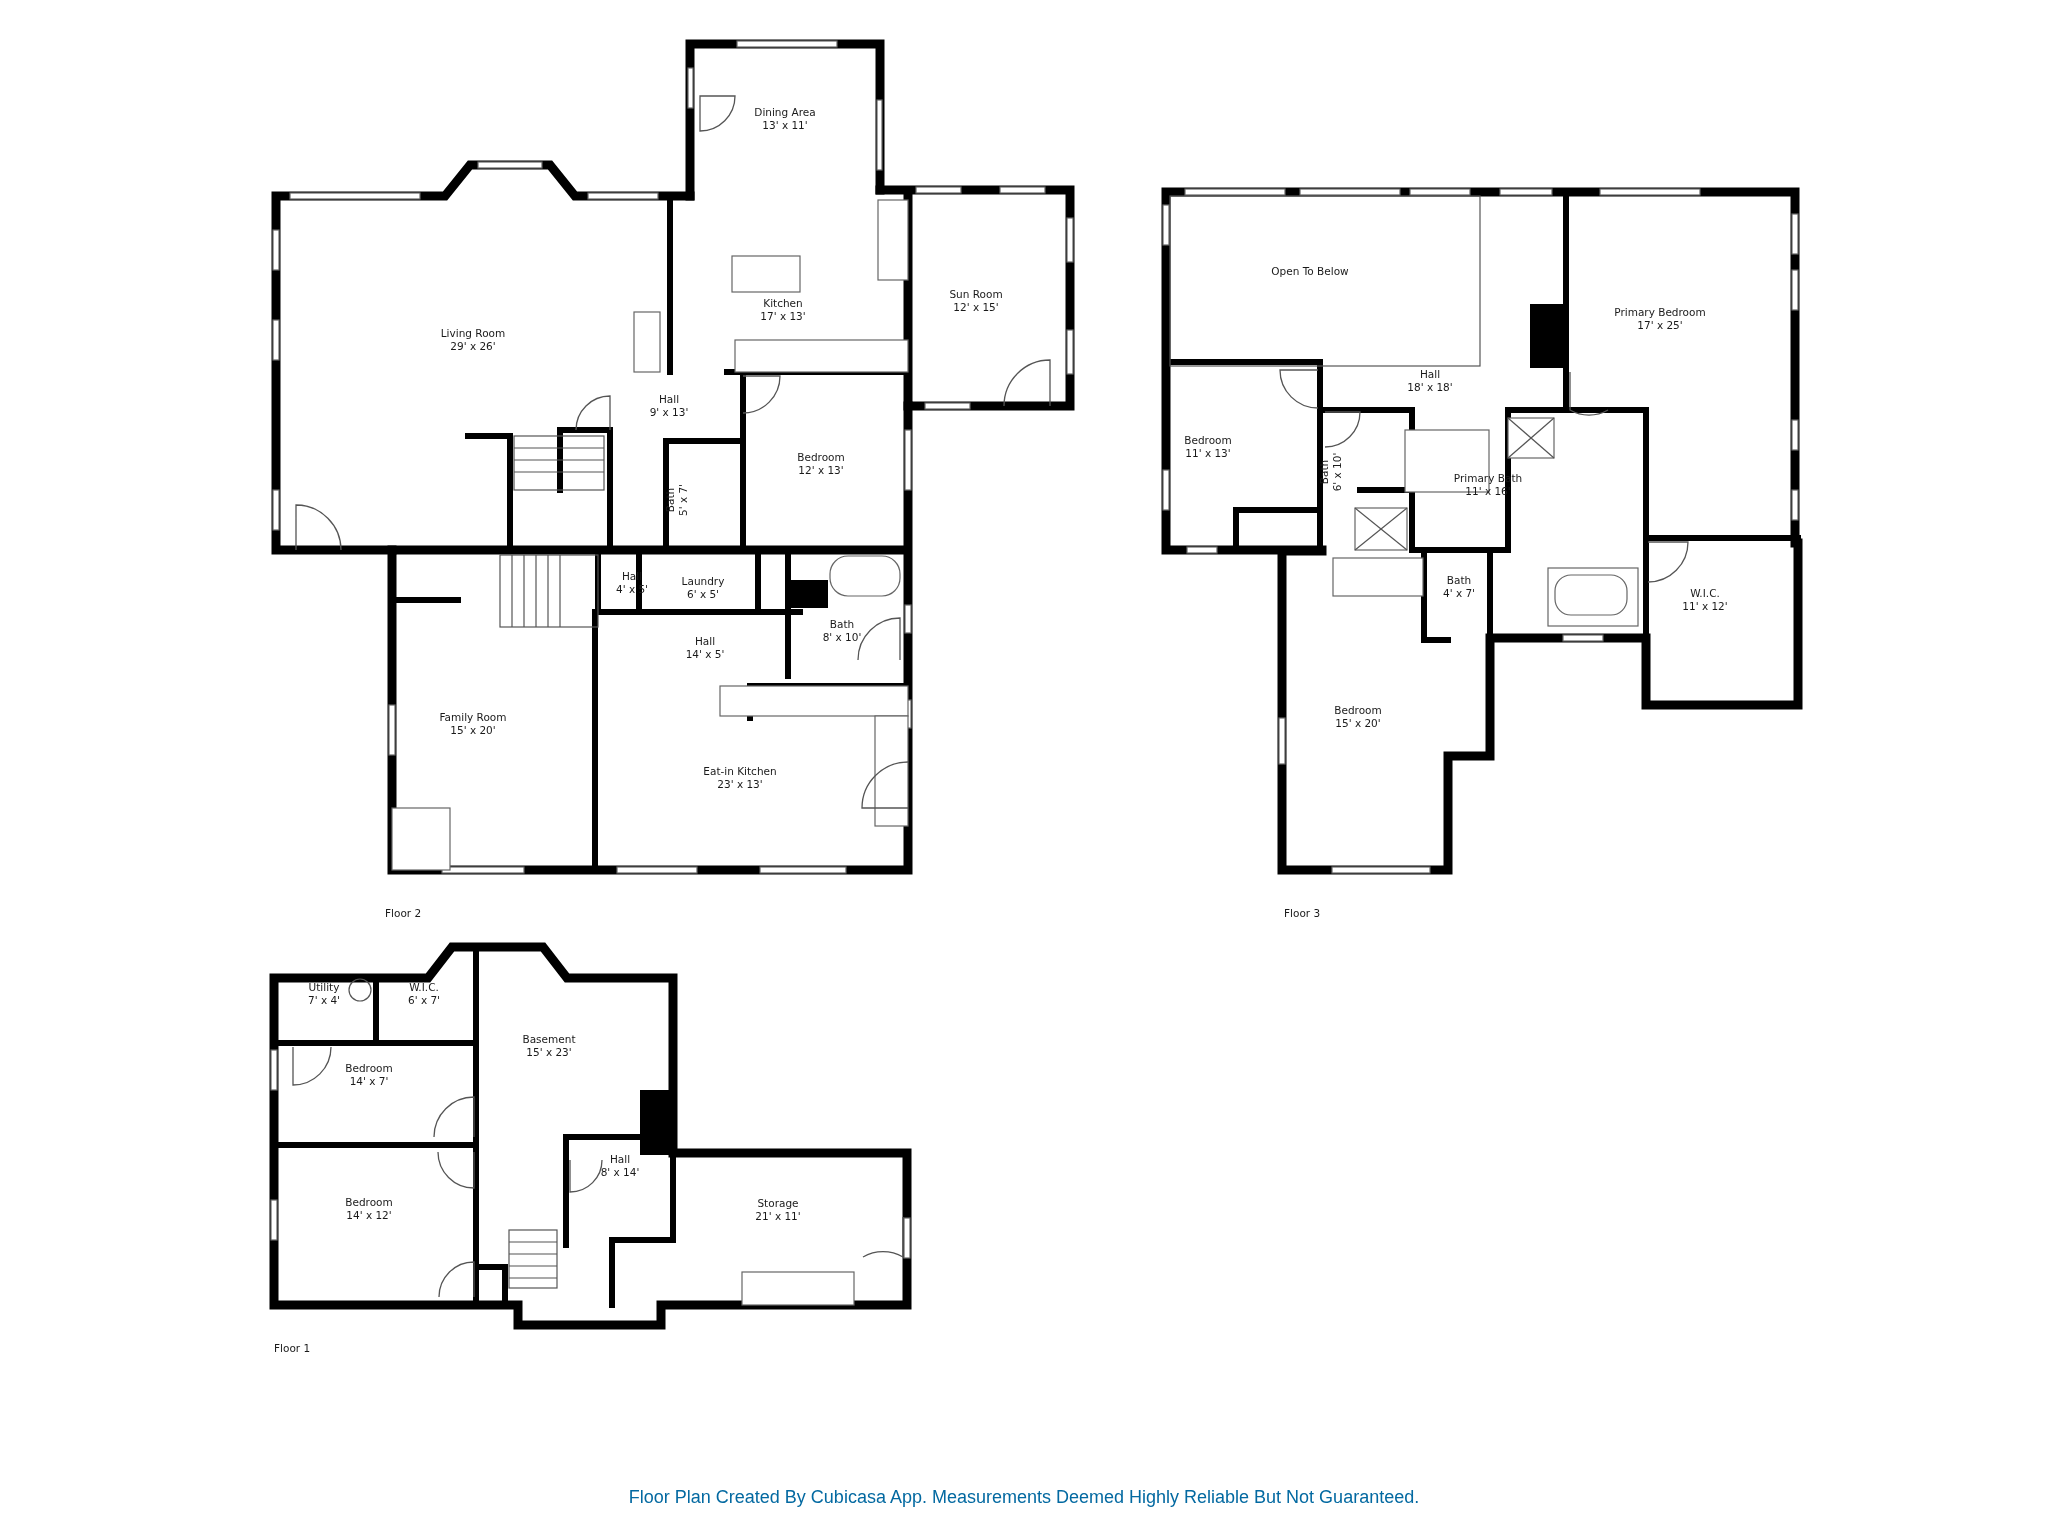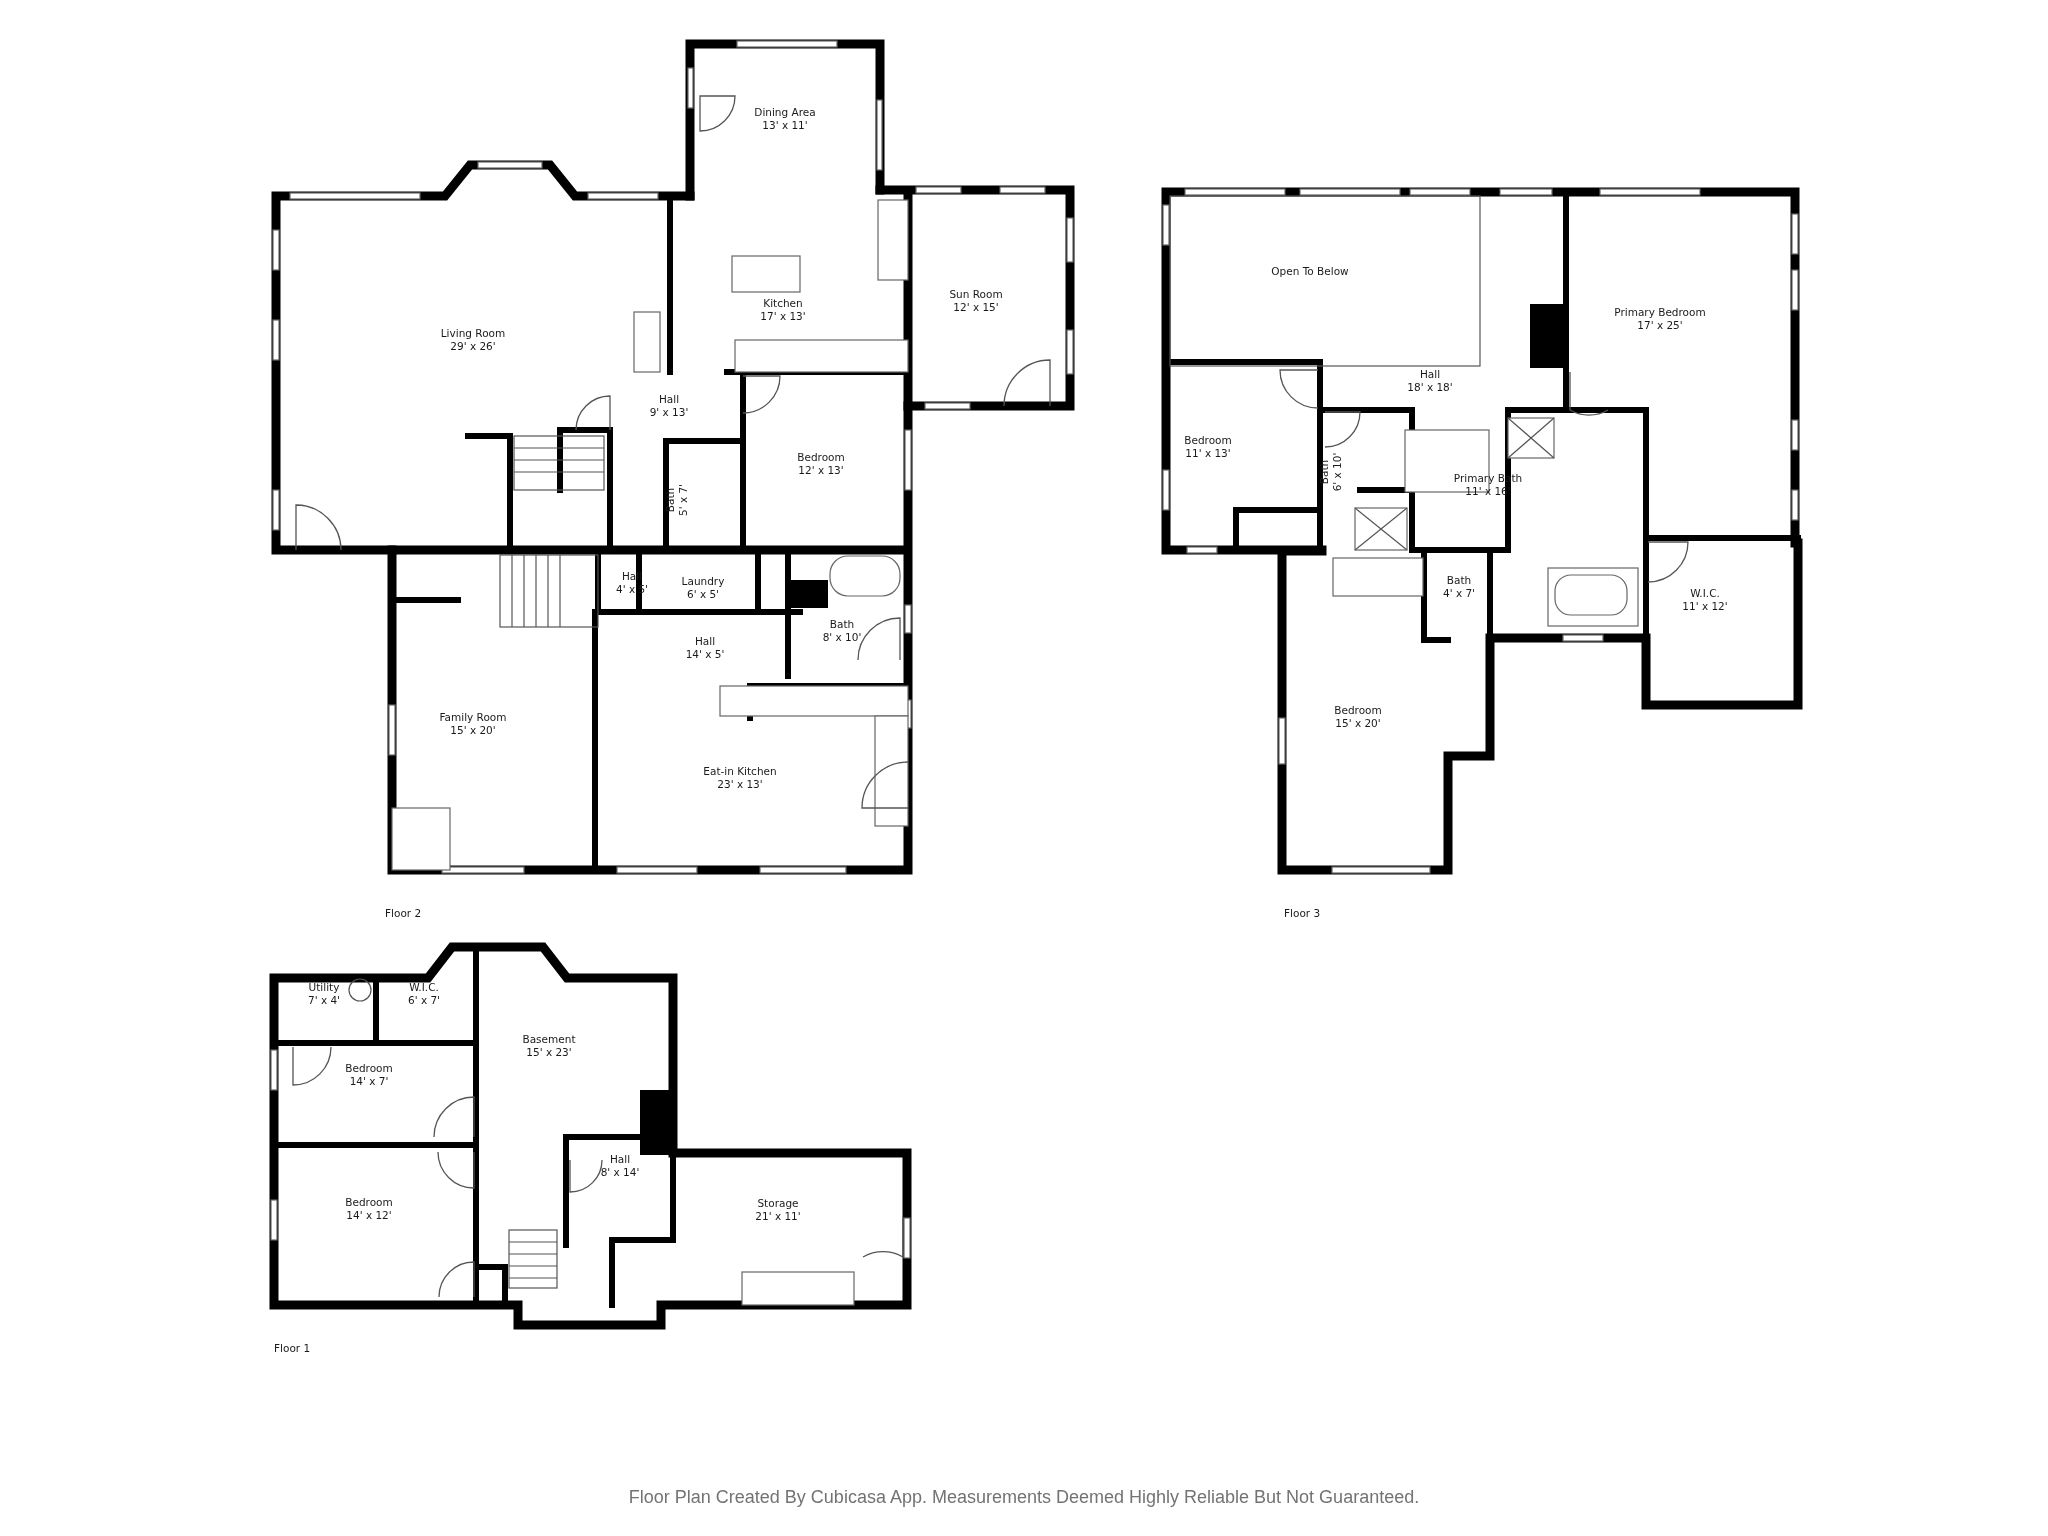--- a/index.html
+++ b/index.html
@@ -9,21 +9,21 @@
   .wall { fill:none; stroke:#000; stroke-width:9; stroke-linejoin:miter; stroke-linecap:square; }
   .iwall { fill:none; stroke:#000; stroke-width:6; stroke-linecap:square; }
   .thin { fill:none; stroke:#555; stroke-width:1.2; }
   .win { fill:#fff; stroke:#666; stroke-width:1.2; }
   .door { fill:none; stroke:#555; stroke-width:1.3; }
   .solid { fill:#000; }
   .fix { fill:#fff; stroke:#666; stroke-width:1.2; }
   .room-label { font-family:"DejaVu Sans", sans-serif; font-size:10.5px; fill:#1a1a1a; text-anchor:middle; }
   .floor-label { font-family:"DejaVu Sans", sans-serif; font-size:10.5px; fill:#1a1a1a; }
   .footer { position:absolute; left:0; width:2048px; top:1487px; text-align:center;
-            font-family:"Liberation Sans", sans-serif; font-size:18px; color:#737373; }
+            font-family:"Liberation Sans", sans-serif; font-size:18px; color:#0369a1; }
 </style>
 </head>
 <body>
 
 <svg id="plan" viewBox="0 0 2048 1536" xmlns="http://www.w3.org/2000/svg">
 
   <g>
 
     <path class="wall" d="M690 196 L690 44 L880 44 L880 190"></path>
 

